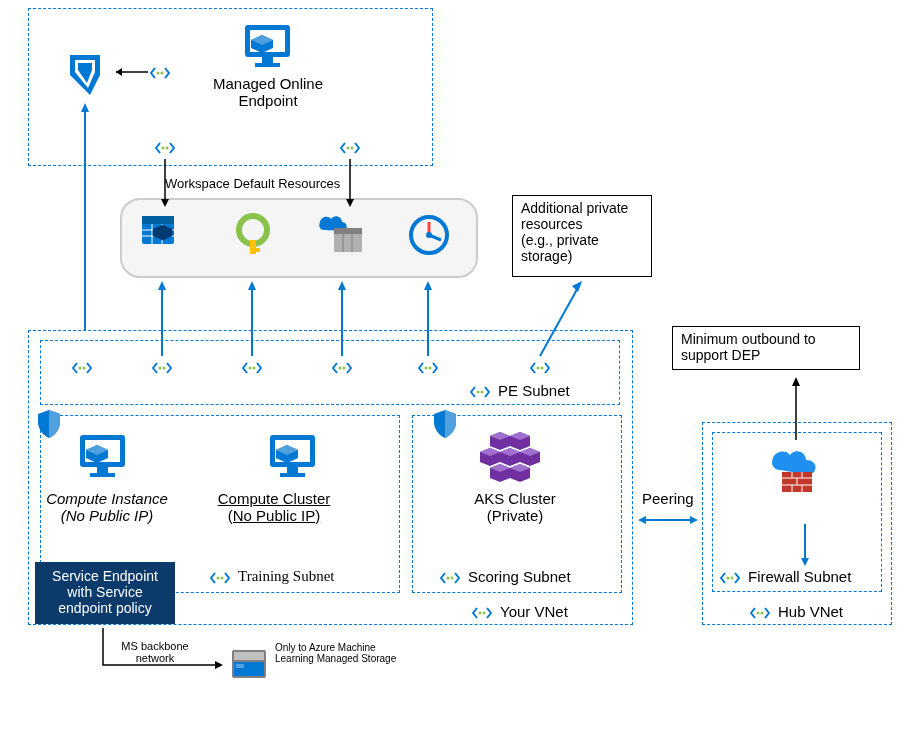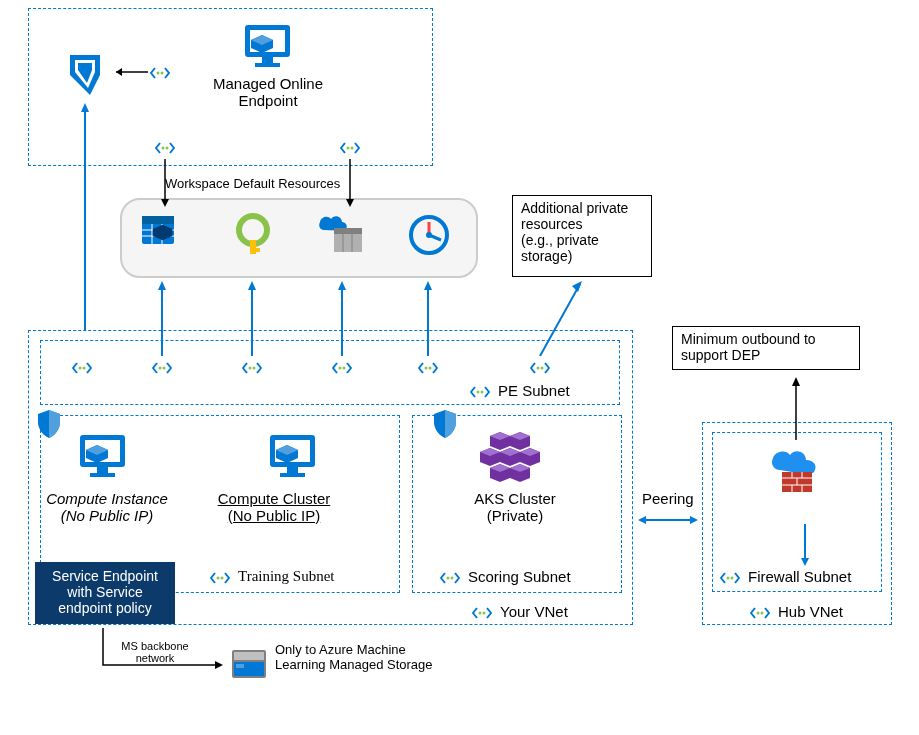--- a/index.html
+++ b/index.html
@@ -318,21 +318,21 @@
 network</div>
 
 <div style="position:absolute; left:230px; top:648px; width:38px; height:32px;">
 <svg viewBox="0 0 38 32">
       <rect x="2" y="2" width="34" height="28" rx="2" fill="#808080"></rect>
       <rect x="4" y="4" width="30" height="8" fill="#c0c0c0"></rect>
       <rect x="4" y="14" width="30" height="14" fill="#0078d4"></rect>
       <rect x="6" y="16" width="8" height="4" fill="#50a0e0"></rect>
     </svg>
 </div>
-<div class="label" style="position:absolute; left:275px; top:642px; width:180px; font-size:13px; text-align:left; white-space:pre-line;">Only to Azure Machine
+<div class="label" style="position:absolute; left:275px; top:642px; width:180px; font-size:10px; text-align:left; white-space:pre-line;">Only to Azure Machine
 Learning Managed Storage</div>
 
 <div class="label" style="position:absolute; left:642px; top:490px;">Peering</div>
 <svg style="position:absolute; left:634px; top:510px; width:68px; height:20px;">
     <line x1="8" y1="10" x2="60" y2="10" class="arrow-blue"></line>
     <path d="M4 10 L12 6 L12 14 Z" fill="#0078d4"></path>
     <path d="M64 10 L56 6 L56 14 Z" fill="#0078d4"></path>
   </svg>
 
 <div class="dashed-box" style="left:702px; top:422px; width:190px; height:203px;"></div>

